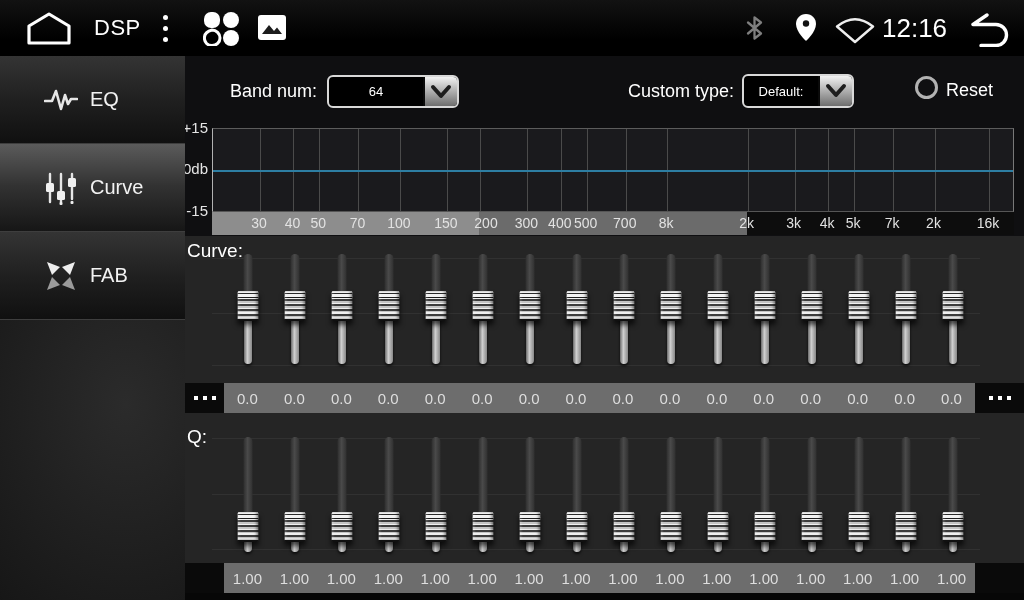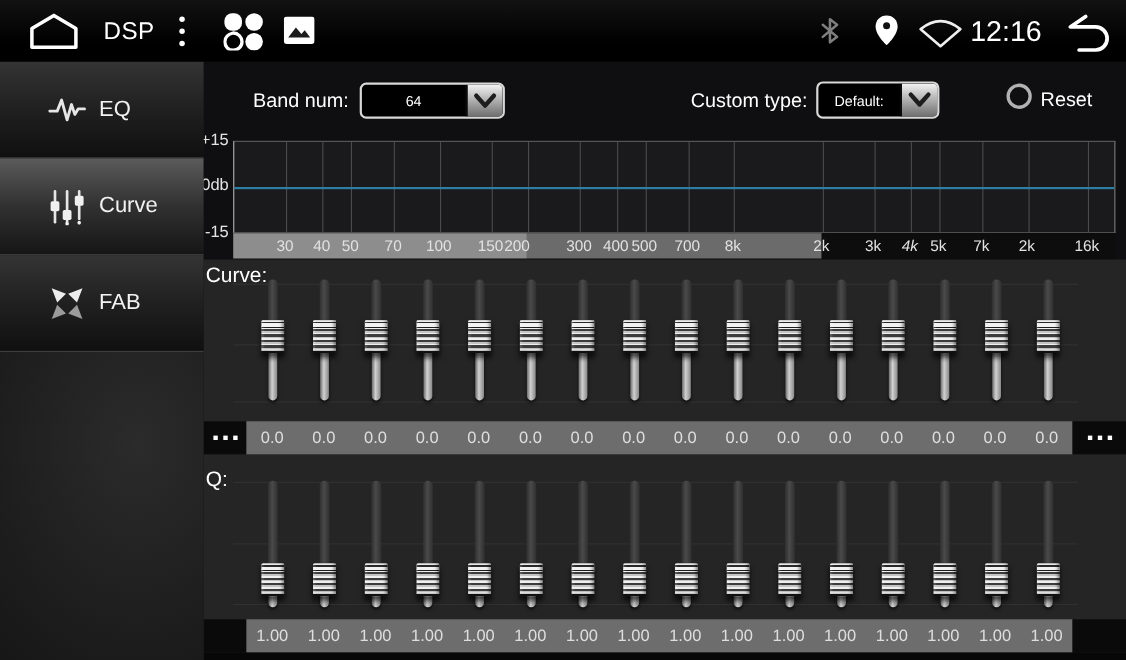--- a/index.html
+++ b/index.html
@@ -211,29 +211,29 @@
   <div id="strip">
       <div class="seg" style="left: 0px; width: 267.333px; background: rgb(141, 141, 141);"></div>
       <div class="seg" style="left: 267.333px; width: 267.333px; background: rgb(107, 107, 107);"></div>
       <div class="seg" style="left: 534.667px; width: 267.333px; background: rgb(13, 13, 13);"></div>
       <span class="ftick" style="left: 47.0751px;">30</span>
       <span class="ftick" style="left: 80.4754px;">40</span>
       <span class="ftick" style="left: 106.383px;">50</span>
       <span class="ftick" style="left: 145.448px;">70</span>
       <span class="ftick" style="left: 186.858px;">100</span>
       <span class="ftick" style="left: 233.933px;">150</span>
-      <span class="ftick" style="left: 258px;">200</span>
+      <span class="ftick" style="left: 274px;">200</span>
       <span class="ftick" style="left: 314.408px;">300</span>
       <span class="ftick" style="left: 347.809px;">400</span>
       <span class="ftick" style="left: 373.716px;">500</span>
       <span class="ftick" style="left: 412.781px;">700</span>
       <span class="ftick" style="left: 454.191px;">8k</span>
       <span class="ftick" style="left: 534.667px;">2k</span>
       <span class="ftick" style="left: 581.742px;">3k</span>
-      <span class="ftick" style="left: 615.142px; font-style: italic;">4k</span>
+      <span class="ftick" style="left: 615.142px;">4k</span>
       <span class="ftick" style="left: 641.049px;">5k</span>
       <span class="ftick" style="left: 680.114px;">7k</span>
       <span class="ftick" style="left: 721.525px;">2k</span>
       <span class="ftick" style="left: 776.093px;">16k</span>
     </div>
 
   <span class="sec-label" style="top:240px;">Curve:</span>
   <div class="faint" style="top:258px;"></div>
   <div class="faint" style="top:313px;"></div>
   <div class="faint" style="top:365px;"></div>

